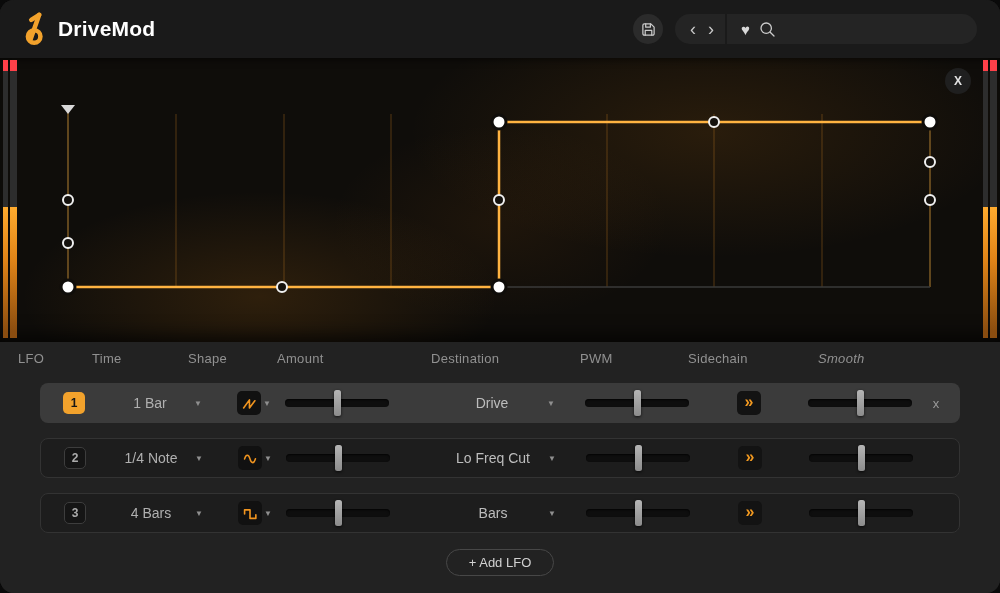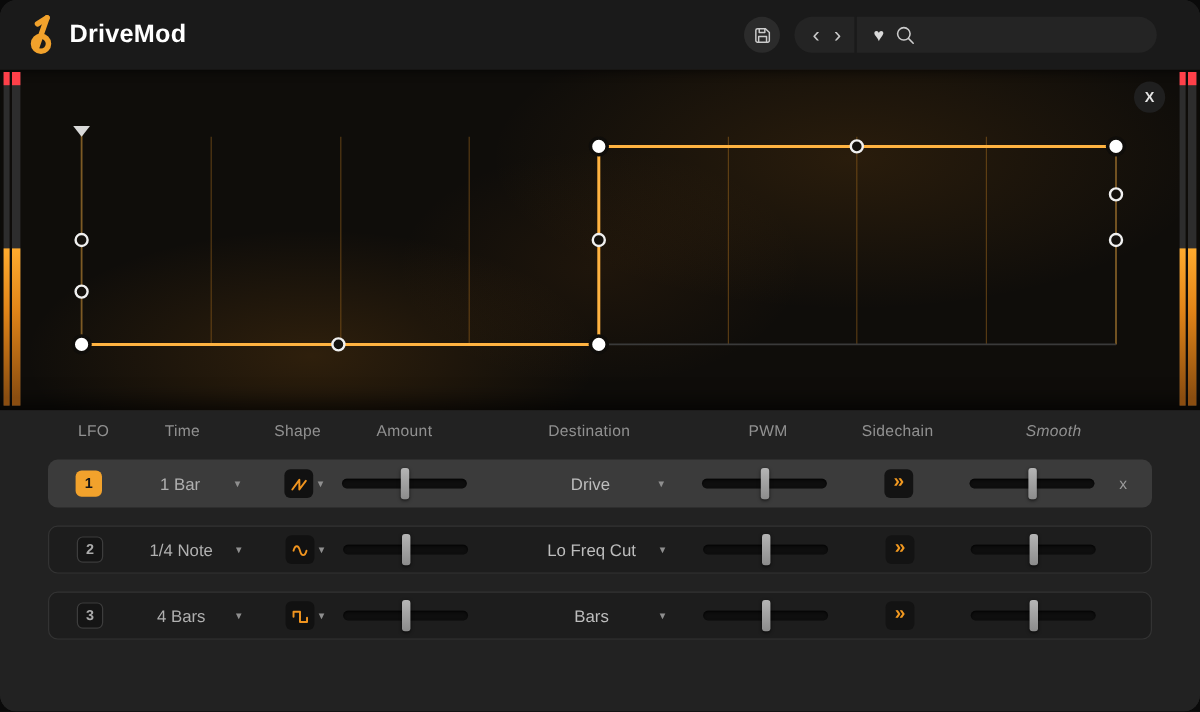--- a/index.html
+++ b/index.html
@@ -1,20 +1,20 @@
 <!DOCTYPE html>
 <html><head>
 <meta charset="utf-8">
 <style>
   * { margin:0; padding:0; box-sizing:border-box; }
   html,body { width:1000px; height:593px; background:#0a0a0a; font-family:"Liberation Sans", sans-serif; }
   .window { position:relative; width:1000px; height:593px; border-radius:14px; overflow:hidden; background:#222; display:flex; flex-direction:column; }
 
   
-  .topbar { height:58px; background:#1a1a1a; display:flex; align-items:center; padding:0 36px 0 20px; flex:0 0 auto; }
+  .topbar { height:58px; background:#1a1a1a; display:flex; align-items:center; padding:0 23px 0 20px; flex:0 0 auto; }
   .logo { width:30px; height:36px; flex:0 0 auto; }
   .app-title { color:#fff; font-size:21px; font-weight:700; margin-left:8px; letter-spacing:.2px; }
   .tb-spacer { flex:1; }
   .save-btn { width:30px; height:30px; border-radius:50%; background:#2b2b2b; display:flex; align-items:center; justify-content:center; cursor:pointer; }
   .nav-pill { margin-left:12px; height:30px; background:#242424; border-radius:15px 0 0 15px; display:flex; align-items:center; padding:0 6px 0 10px; gap:2px; }
   .nav-arrow { width:16px; color:#c9c9c9; font-size:18px; line-height:26px; text-align:center; cursor:pointer; user-select:none; }
   .preset-bar { margin-left:2px; height:30px; width:250px; background:#242424; border-radius:0 15px 15px 0; display:flex; align-items:center; padding:0 10px 0 14px; }
   .heart { color:#d9d9d9; font-size:15px; margin-right:9px; }
   .preset-name { color:#cfcfcf; font-size:14.5px; flex:1; letter-spacing:.2px; }
 
@@ -43,21 +43,21 @@
   .pt-fill   { fill:#ffffff; stroke:#0f0d0a; stroke-width:3; }
   .pt-hollow { fill:#14110d; stroke:#f0f0f0; stroke-width:2; }
   .marker { fill:#d9d9d9; }
   .close-btn { position:absolute; right:29px; top:10px; width:26px; height:26px; border-radius:50%;
     background:#1f1f1f; color:#e3e3e3; font-size:12px; font-weight:700; display:flex;
     align-items:center; justify-content:center; cursor:pointer; }
 
   
   .table-panel { flex:1; background:#222222; position:relative; }
   .hdr { position:relative; height:22px; margin:9px 40px 0; }
-  .hdr span { position:absolute; top:0; width:120px; text-align:center; color:#919191; font-size:13px; letter-spacing:.3px; }
+  .hdr span { position:absolute; top:0; width:120px; text-align:left; color:#919191; font-size:13px; letter-spacing:.3px; }
   .hdr span:nth-child(1){ left:-22px; } .hdr span:nth-child(2){ left:52px; }
   .hdr span:nth-child(3){ left:148px; } .hdr span:nth-child(4){ left:237px; }
   .hdr span:nth-child(5){ left:391px; } .hdr span:nth-child(6){ left:540px; }
   .hdr span:nth-child(7){ left:648px; } .hdr span:nth-child(8){ left:778px;font-style:italic; }
 
   .lfo-row { position:relative; height:40px; margin:0 40px 15px; border-radius:8px; }
   .lfo-row.first { margin-top:10px; }
   .row-sel { background:#3b3b3b; }
   .row-dim { background:#1d1d1d; border:1px solid #333333; }
   .lfo-row > * { position:absolute; top:50%; transform:translateY(-50%); }
@@ -259,14 +259,15 @@
       <div class="caret c-dest">▼</div>
       <div class="slider sl-pwm">
           <div class="handle" style="left: calc(50% - 3.5px);"></div>
         </div>
       <div class="dir-btn">»</div>
       <div class="slider sl-smooth">
           <div class="handle" style="left: calc(50% - 3.5px);"></div>
         </div>
     </div>
 
+    <button class="add-lfo">+ Add LFO</button>
   </div>
 </div>
 
 </body></html>

